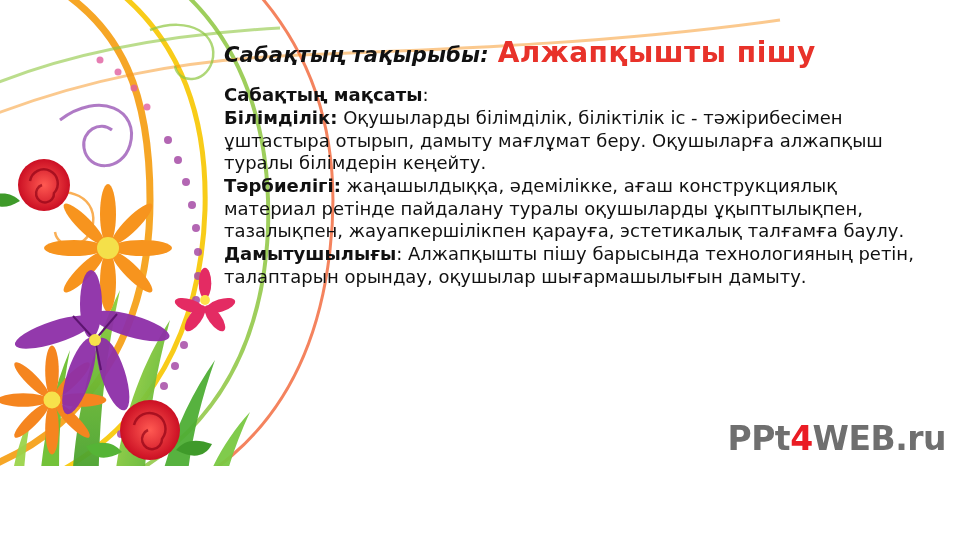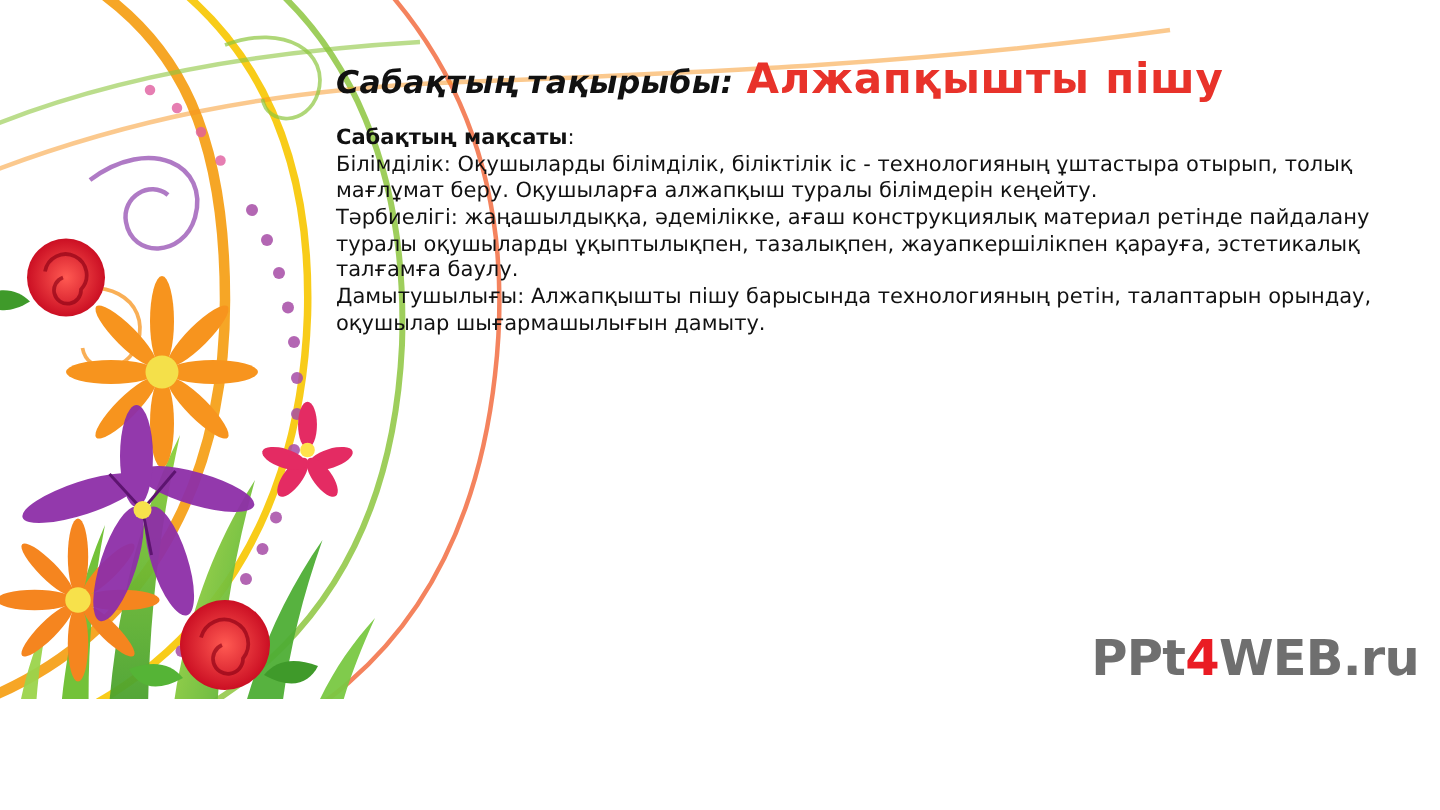--- a/index.html
+++ b/index.html
@@ -46,33 +46,33 @@
     font-size: 21px;
     color: #111111;
     letter-spacing: 0.2px;
   }
   .title-main {
     color: #e8322a;
     font-size: 28px;
     letter-spacing: 0.5px;
   }
   .body-block {
-    font-size: 14px;
+    font-size: 18px;
     line-height: 1.26;
     color: #111111;
     margin-top: 14px;
   }
   .body-block p {
     margin: 0;
   }
   .lead {
     font-weight: bold;
   }
   .seg-bold {
-    font-weight: normal;
+    font-weight: bold;
     text-align: right;
   }
   .ppt-logo {
     position: absolute;
     right: 14px;
     bottom: 8px;
     font-family: "DejaVu Sans", sans-serif;
     font-size: 33px;
     font-weight: bold;
     letter-spacing: -0.5px;
@@ -219,21 +219,21 @@
     <h1 class="title-line">
       <span class="title-label">Сабақтың тақырыбы:</span>
       <span class="title-main">Алжапқышты пішу</span>
     </h1>
 
     <div class="body-block">
       <p>
         <span class="lead">Сабақтың мақсаты</span><span>:</span>
       </p>
       <p>
-        <span class="seg-bold">Білімділік:</span><span> Оқушыларды білімділік, біліктілік іс - технологияның ұштастыра отырып, толық мағлұмат беру. Оқушыларға алжапқыш туралы білімдерін кеңейту.</span>
+        <span class="seg-bold">Білімділік:</span><span> Оқушыларды білімділік, біліктілік іс - тәжірибесімен ұштастыра отырып, дамыту мағлұмат беру. Оқушыларға алжапқыш туралы білімдерін кеңейту.</span>
       </p>
       <p>
         <span class="seg-bold">Тәрбиелігі:</span><span> жаңашылдыққа, әдемілікке, ағаш конструкциялық материал ретінде пайдалану туралы оқушыларды ұқыптылықпен, тазалықпен, жауапкершілікпен қарауға, эстетикалық талғамға баулу.</span>
       </p>
       <p>
         <span class="seg-bold">Дамытушылығы</span><span>: Алжапқышты пішу барысында технологияның ретін, талаптарын орындау, оқушылар шығармашылығын дамыту.</span>
       </p>
     </div>
   </div>
 

